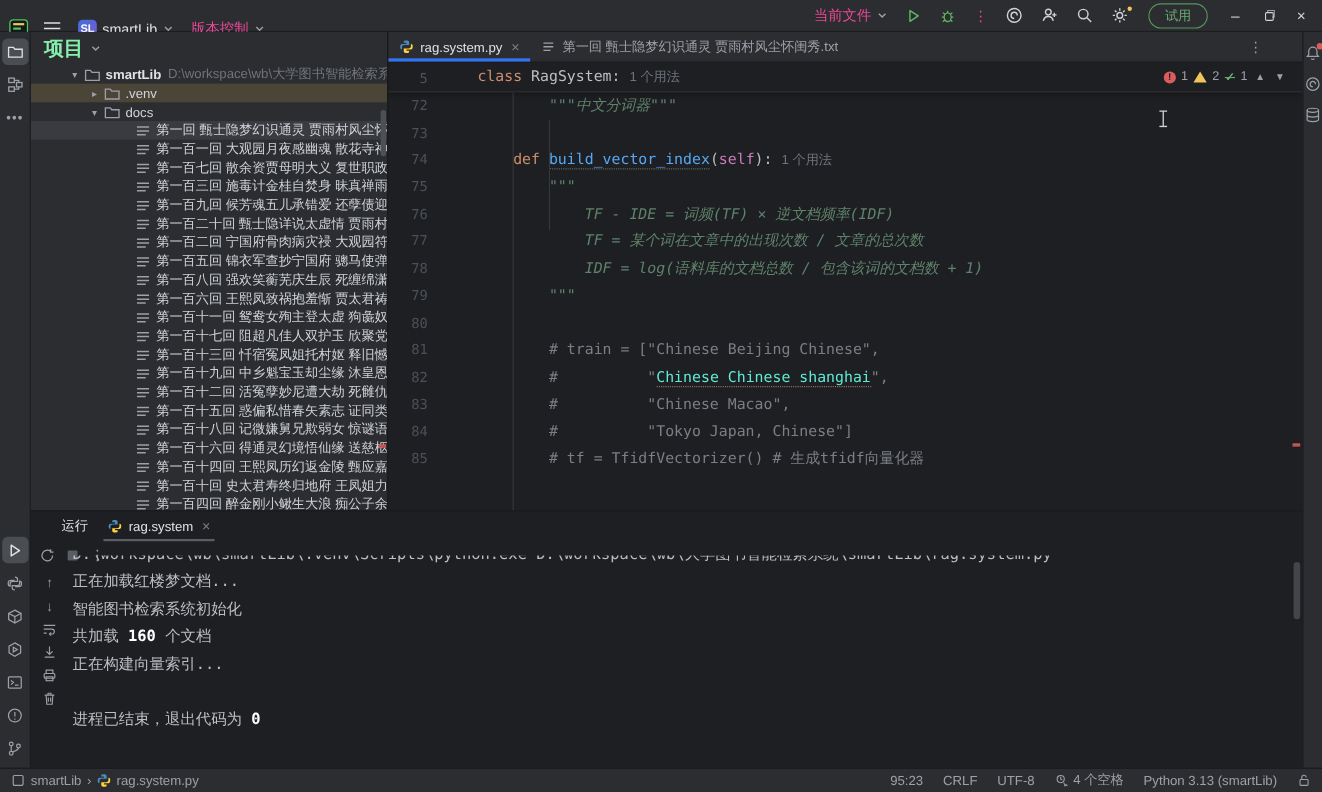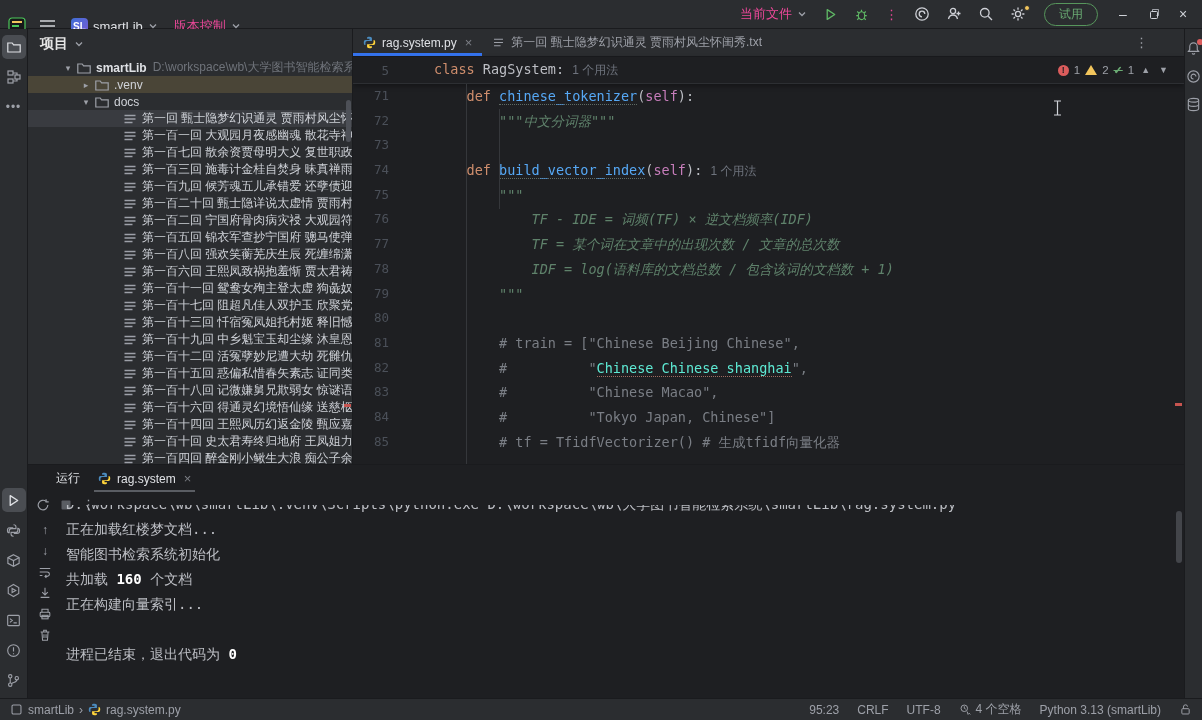--- a/index.html
+++ b/index.html
@@ -49,21 +49,21 @@
     background:#2b2d30; border-left:1px solid #1a1b1e;
     display:flex; flex-direction:column; align-items:center; }
   .rs-btn { width:16px; height:16px; margin-top:12px; position:relative; color:#9da0a8; }
   .bell-dot { position:absolute; right:-1px; top:-2px; width:6px; height:6px; border-radius:50%;
     background:#db5c5c; }
 
   
   .project-panel { position:absolute; left:28px; top:29px; width:324px; height:435px;
     background:#2b2d30; overflow:hidden; }
   .pp-header { height:30px; display:flex; align-items:center; padding-left:12px; gap:6px;
-    color:#e5e5e5; font-size:14px; font-weight:bold; }
+    color:#86efac; font-size:18px; font-weight:bold; }
   .tree { font-size:12px; color:#bcbec4; }
   .tree-row { height:17px; display:flex; align-items:center; white-space:nowrap; overflow:hidden; }
   .tree-row.selected { background:#393b40; }
   .tree-row.highlight { background:#4a4537; }
   .tree-chev { width:12px; color:#9da0a8; font-size:9px; text-align:center; flex:none; }
   .tree-ico { width:16px; height:16px; margin:0 4px 0 2px; flex:none; }
   .tree-label { color:#cfd2d8; }
   .tree-row.root .tree-label { font-weight:bold; color:#dfe1e5; }
   .tree-path { color:#6f737a; margin-left:6px; }
   .pp-thumb { position:absolute; right:1px; top:71px; width:5px; height:42px;
@@ -509,21 +509,20 @@
         <span class="insp-typo">✓</span>
         <span>1</span>
         <span class="insp-chev">▲</span>
         <span class="insp-chev">▼</span>
       </span>
     </div>
 
     <div class="code-area" id="code-lines">
       <div class="guide" style="left:113px; top:0; height:380px;"></div>
       <div class="guide" style="left:146px; top:25px; height:100px;"></div>
-    <div class="code-row"><span class="ln">71</span><span class="code"><span class="c-t">    </span><span class="c-kw">def </span><span class="c-fnu">chinese_tokenizer</span><span class="c-t">(</span><span class="c-slf">self</span><span class="c-t">):</span></span></div>
         <div class="code-row"><span class="ln">72</span><span class="code"><span class="c-t">        </span><span class="c-doc">"""中文分词器"""</span></span></div>
         <div class="code-row"><span class="ln">73</span><span class="code"></span></div>
         <div class="code-row"><span class="ln">74</span><span class="code"><span class="c-t">    </span><span class="c-kw">def </span><span class="c-fnu">build_vector_index</span><span class="c-t">(</span><span class="c-slf">self</span><span class="c-t">): </span><span class="c-hint">1 个用法</span></span></div>
         <div class="code-row"><span class="ln">75</span><span class="code"><span class="c-t">        </span><span class="c-doc">"""</span></span></div>
         <div class="code-row"><span class="ln">76</span><span class="code"><span class="c-t">            </span><span class="c-doc">TF - IDE = 词频(TF) × 逆文档频率(IDF)</span></span></div>
         <div class="code-row"><span class="ln">77</span><span class="code"><span class="c-t">            </span><span class="c-doc">TF = 某个词在文章中的出现次数 / 文章的总次数</span></span></div>
         <div class="code-row"><span class="ln">78</span><span class="code"><span class="c-t">            </span><span class="c-doc">IDF = log(语料库的文档总数 / 包含该词的文档数 + 1)</span></span></div>
         <div class="code-row"><span class="ln">79</span><span class="code"><span class="c-t">        </span><span class="c-doc">"""</span></span></div>
         <div class="code-row"><span class="ln">80</span><span class="code"></span></div>
         <div class="code-row"><span class="ln">81</span><span class="code"><span class="c-t">        </span><span class="c-cmt"># train = ["Chinese Beijing Chinese",</span></span></div>

